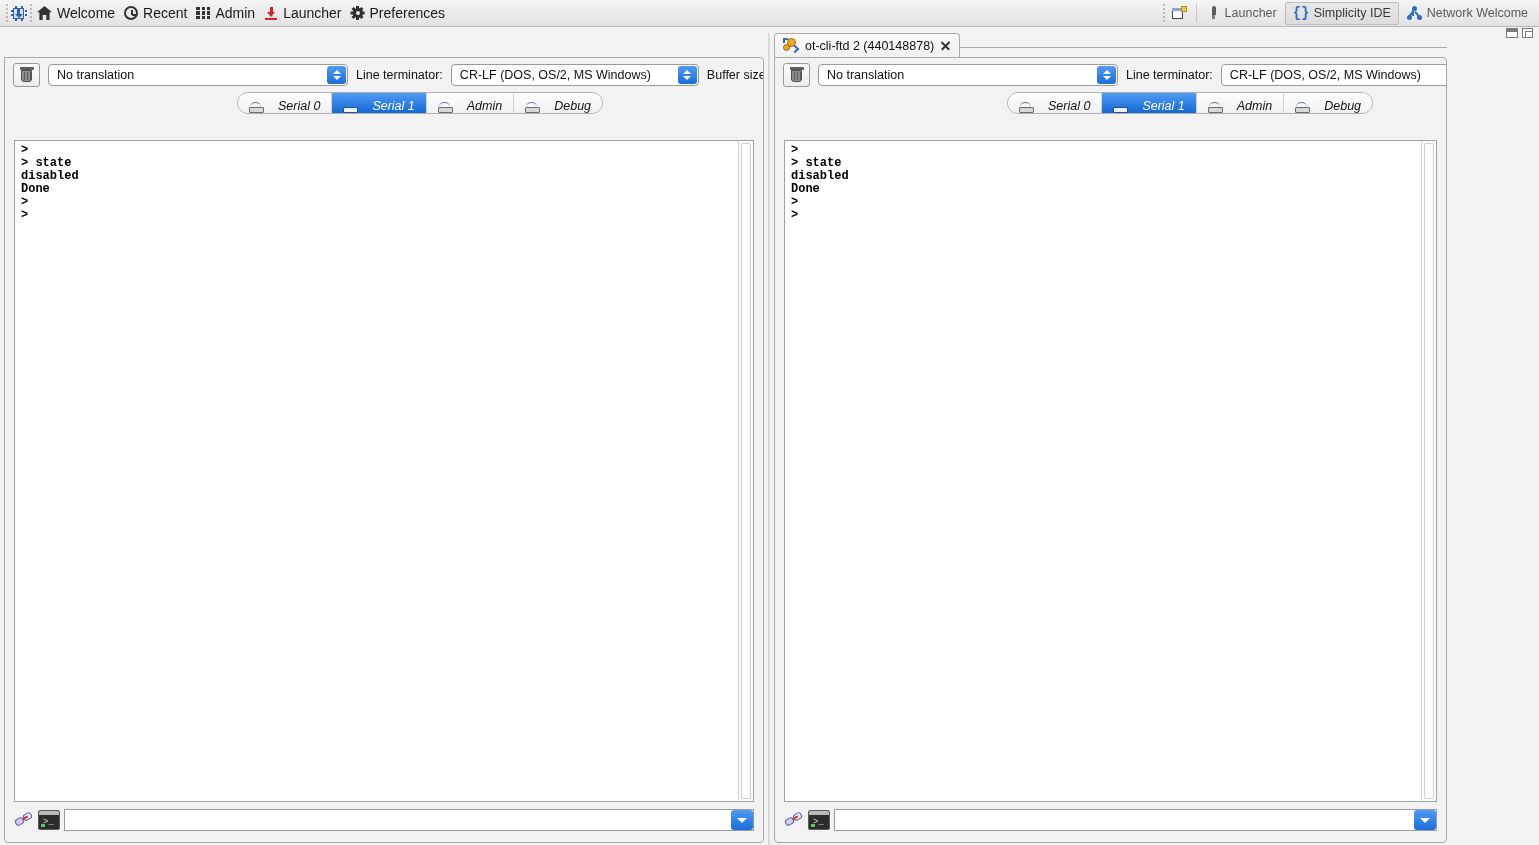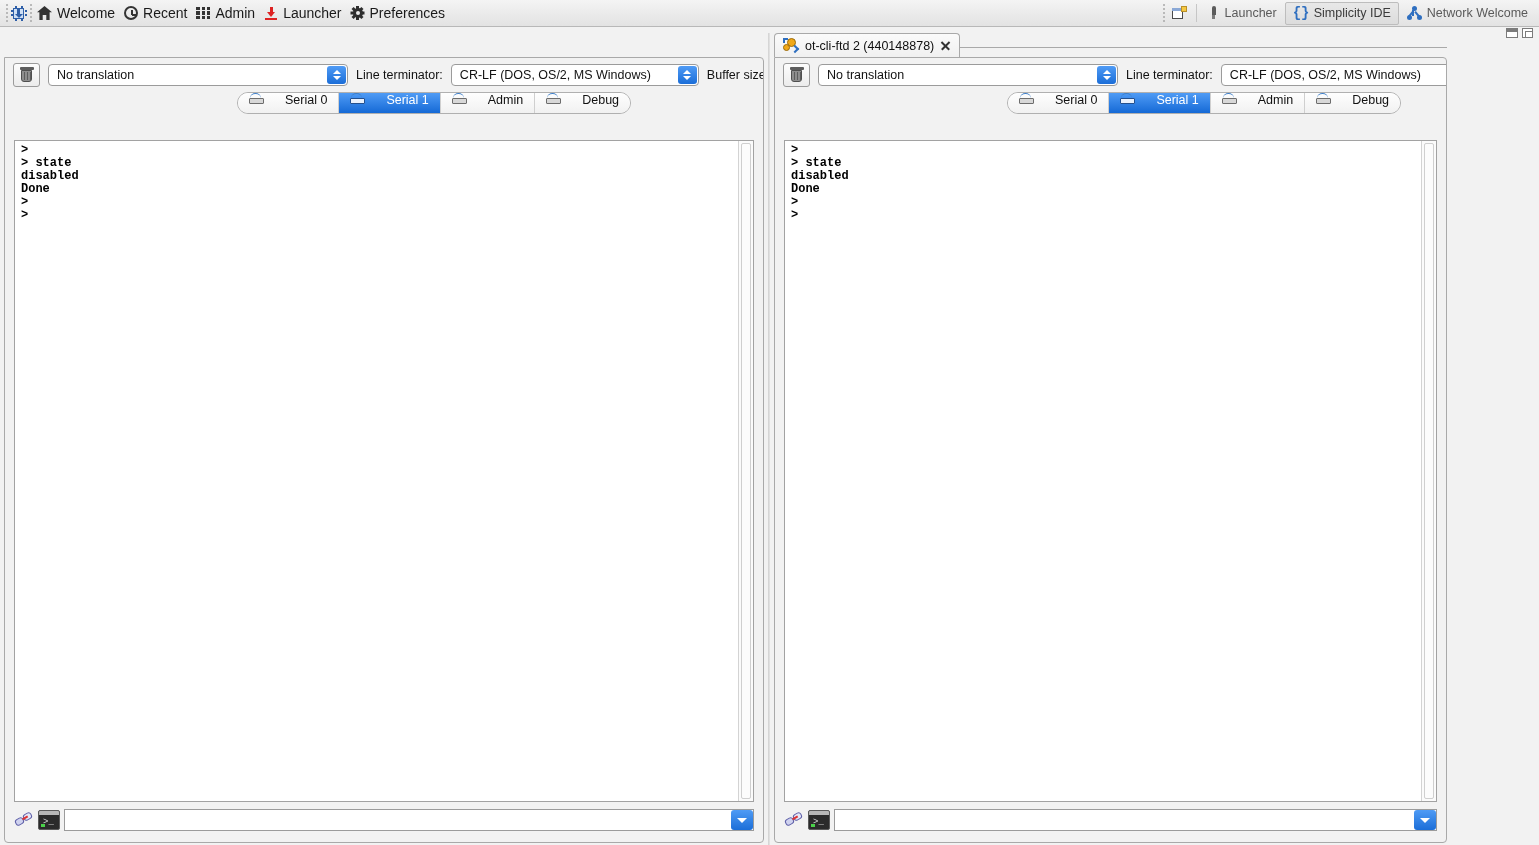--- a/index.html
+++ b/index.html
@@ -189,25 +189,26 @@
   .combo-term { width: 248px; flex: 0 0 248px; }
 
   
   .stab-strip {
     position:absolute; top:34px; height:22px;
     display:flex; align-items:stretch;
     border:1px solid #b0b0b0; border-radius:11px;
     background:#fdfdfd; overflow:hidden;
   }
   .stab {
-    display:flex; align-items:flex-start; gap:21px;
+    display:flex; align-items:flex-end; gap:14px;
     padding: 0 11px;
     font-size:12.5px; color:#111; white-space:nowrap;
     border-right:1px solid #cfcfcf;
     background: linear-gradient(to bottom,#fefefe,#f1f1f1);
+    font-style: italic;
   }
   .stab:last-child { border-right:none; }
   .stab.sel {
     background: linear-gradient(to bottom,#4f9bf5,#1569d6);
     color:#fff;
   }
   .ico-serial { width:15px; height:11px; flex:0 0 15px; }
   .ico-serial .kb { position:absolute; left:0; bottom:0; width:15px; height:6px; background:#d8d8d8; border:1px solid #6d6d6d; border-radius:1px; }
   .ico-serial .wv { position:absolute; left:1px; top:0px; width:11px; height:5px; border-top:1.6px solid #3f7fc8; border-radius:50%/100% 100% 0 0; }
   .stab.sel .ico-serial .kb { background:#eaf2fd; border-color:#23508f; }

